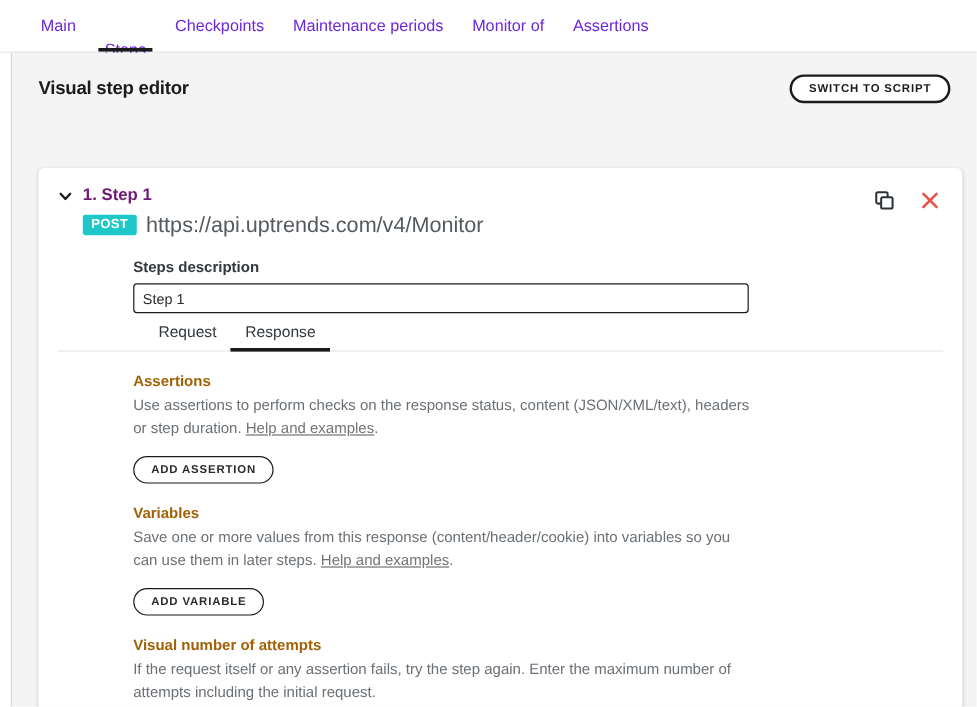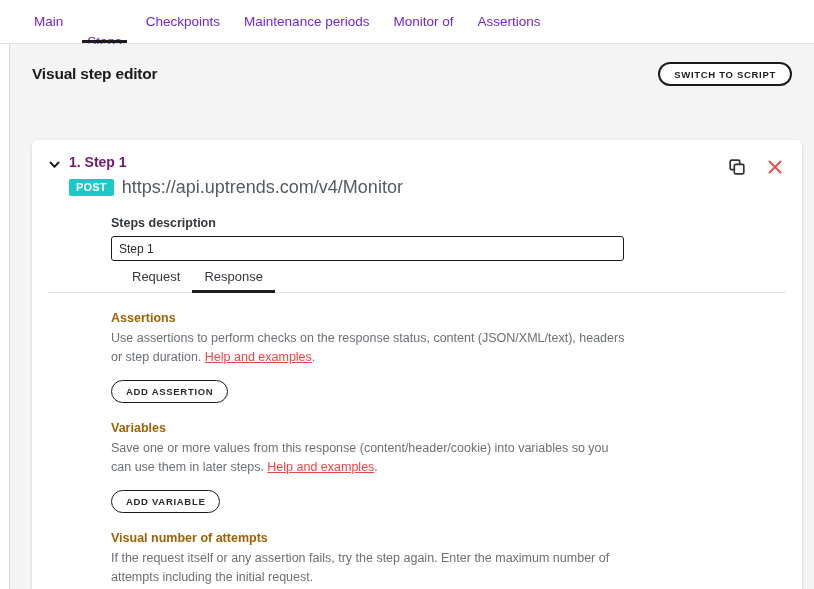--- a/index.html
+++ b/index.html
@@ -216,21 +216,21 @@
     margin-top: 18px;
   }
   .sec-desc {
     font-size: 12.5px;
     color: #6b7075;
     line-height: 1.53;
     margin-top: 4px;
     max-width: 515px;
   }
   .link {
-    color: #ef4444;
+    color: #737373;
     text-decoration: underline;
     cursor: pointer;
   }
   .sec-btn-wrap { margin-top: 13px; }
 </style>
 </head>
 <body>
 
 <div class="tabbar">
   <div class="tab">

